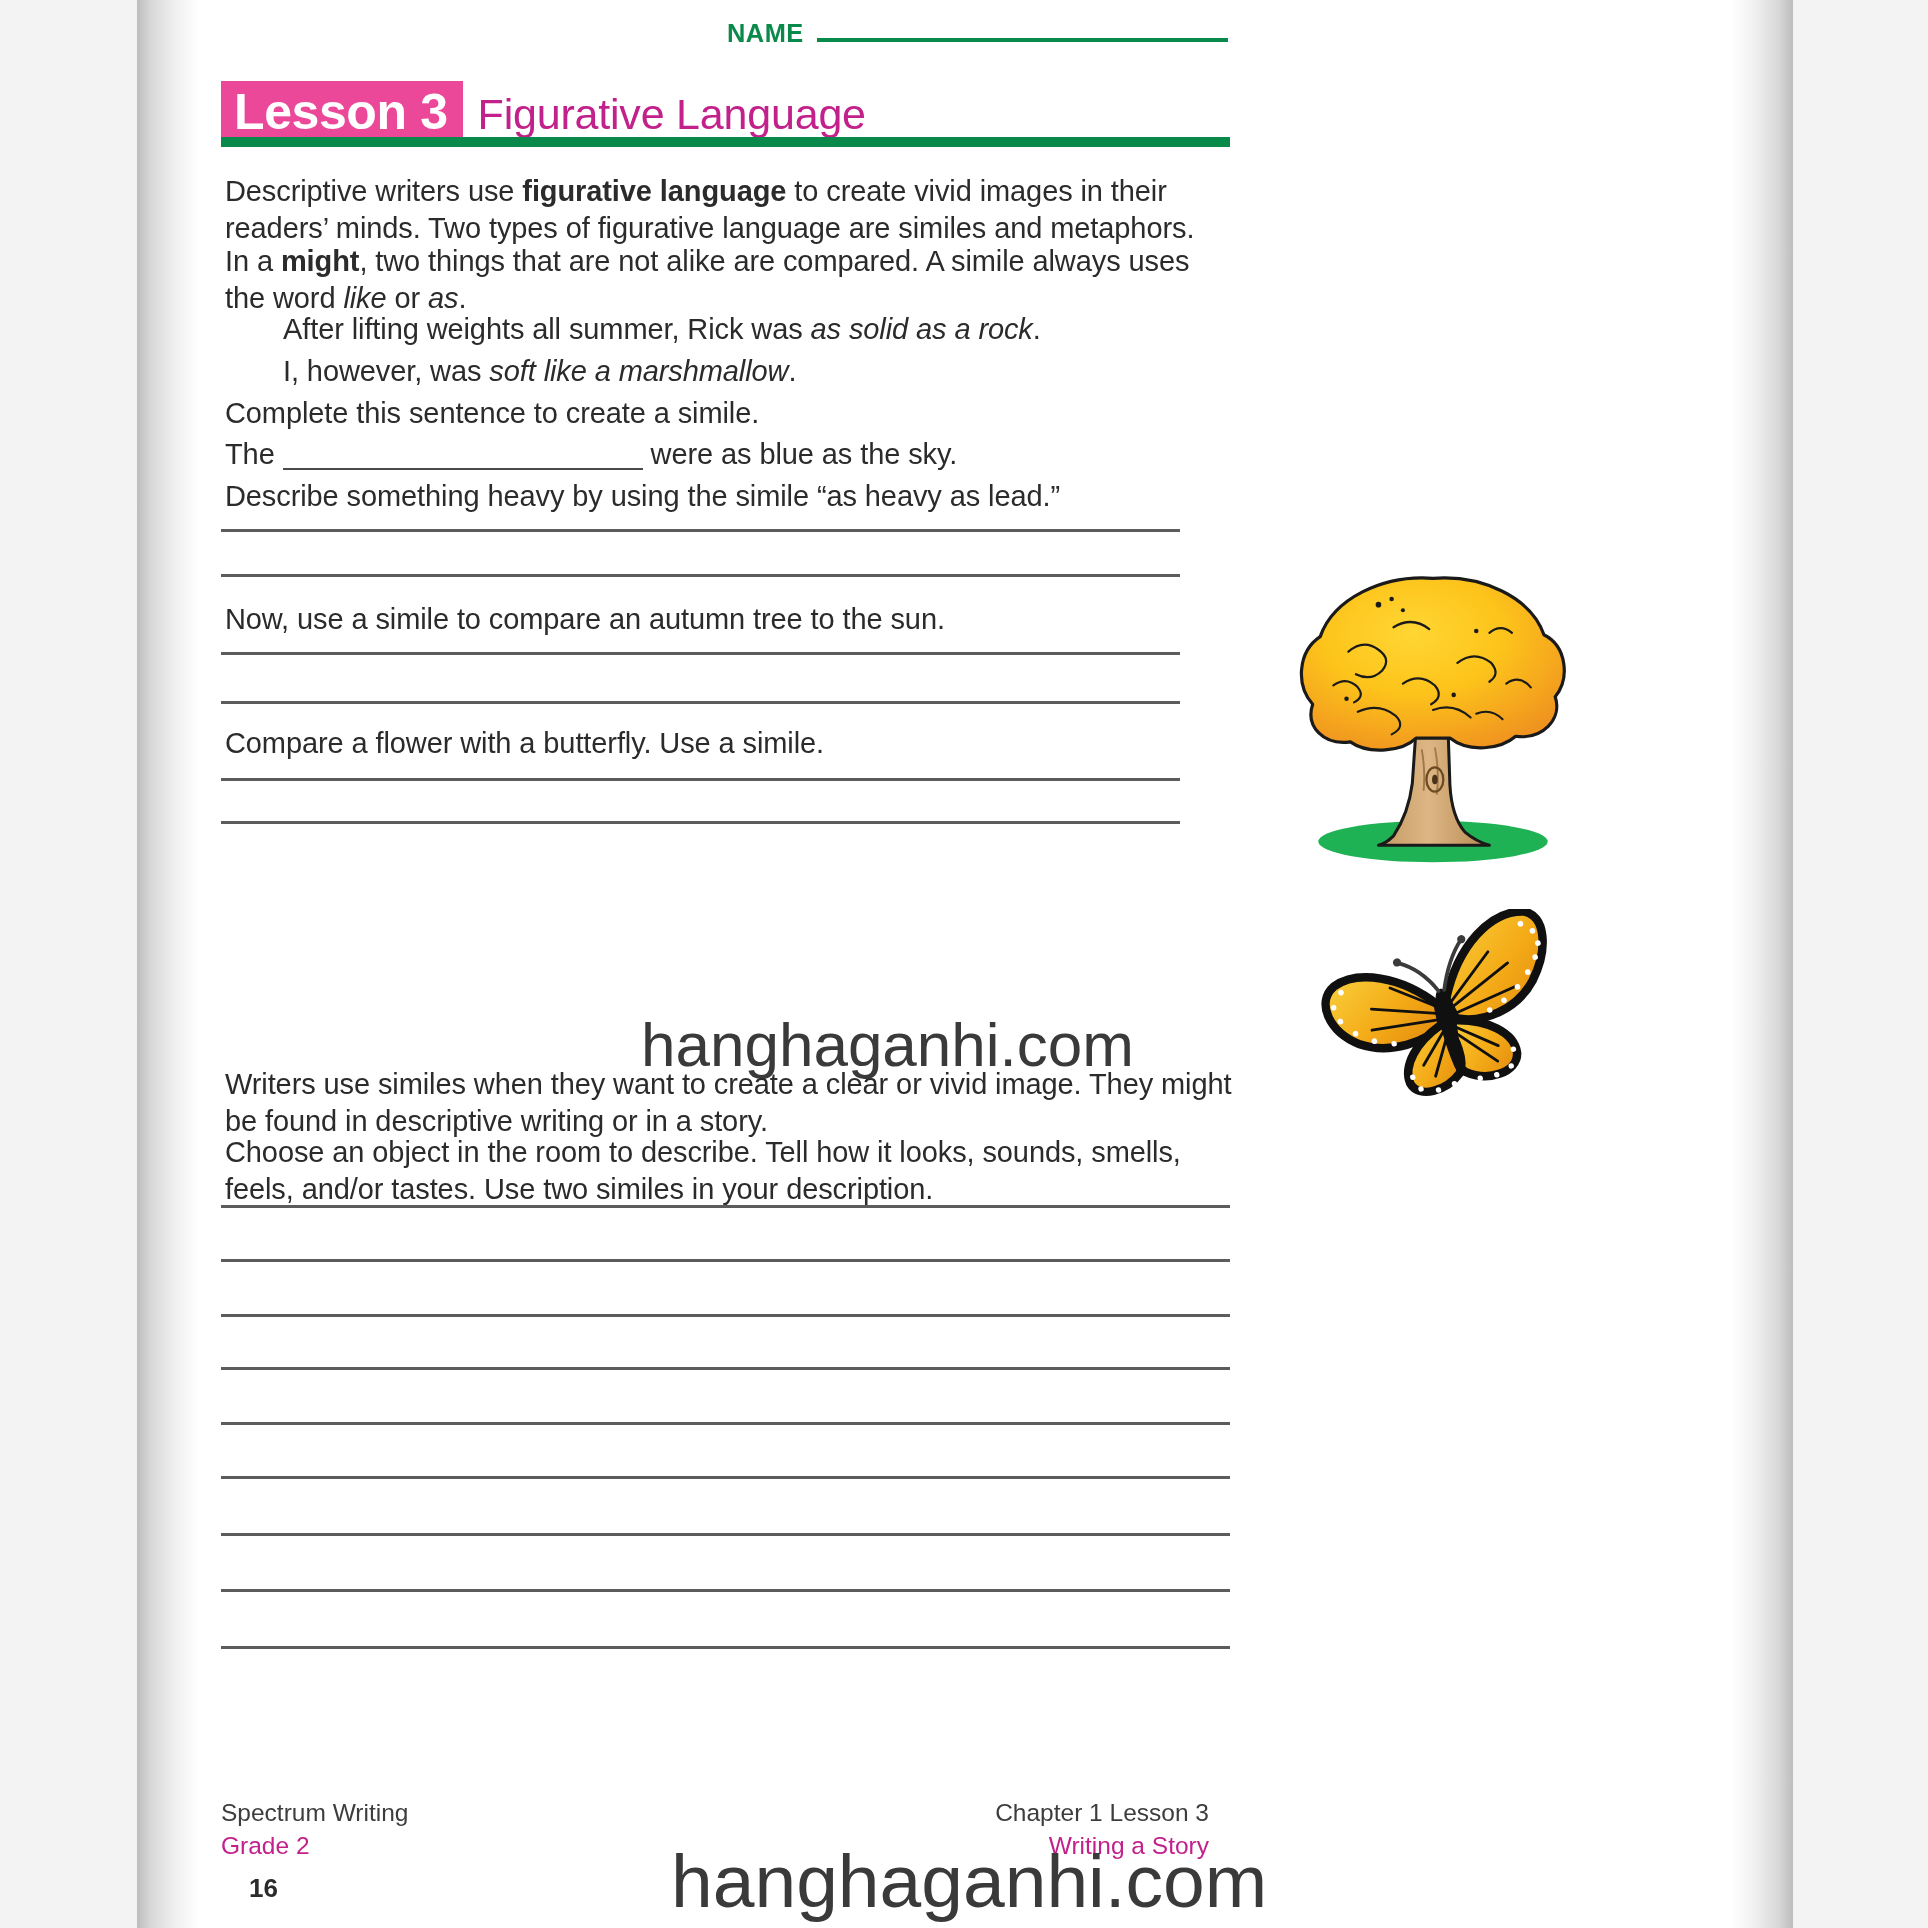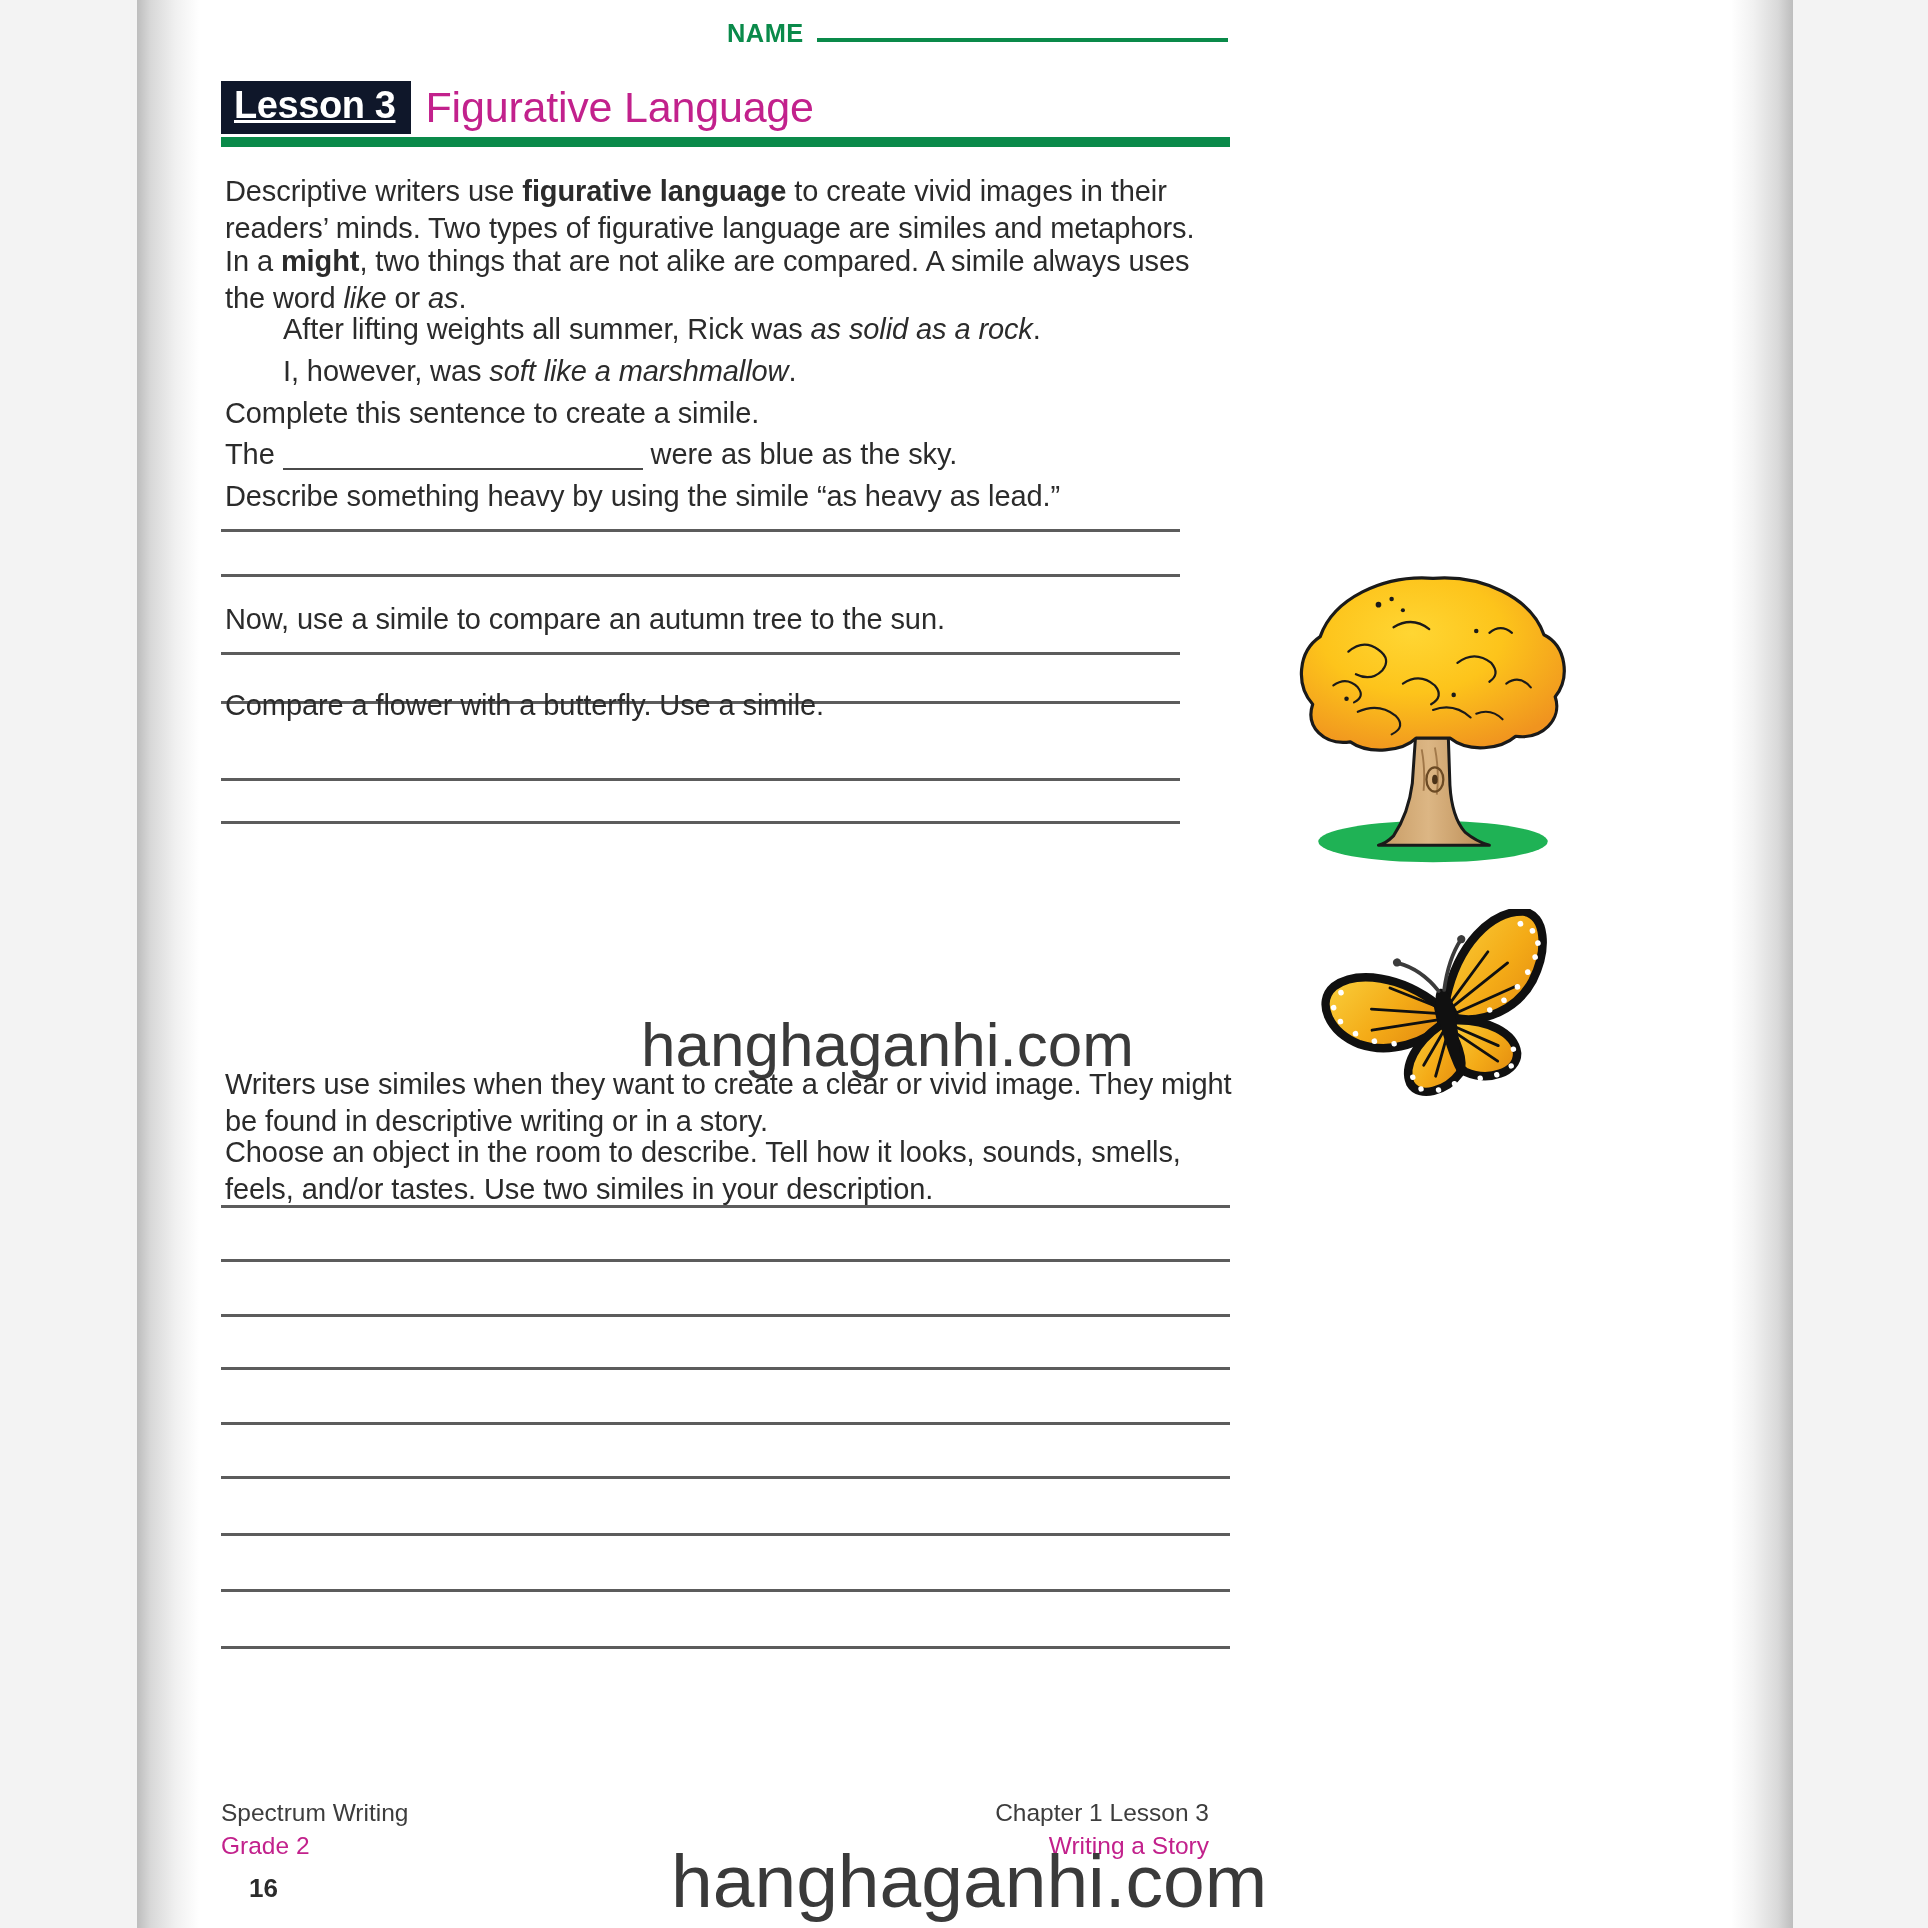--- a/index.html
+++ b/index.html
@@ -59,27 +59,26 @@
   .name-rule {
     flex: 1; height: 3.8px; background: #0a8a4a; margin-bottom: 4.7px;
   }
 
   
   .lesson-head {
     position: absolute; left: 21px; top: 81px;
     display: flex; align-items: center;
   }
   .lesson-badge {
-    background: #0f172a; color: #ffffff;
-    font-weight: bold; font-size: 38px;
+    background: #ec4899; color: #ffffff;
+    font-weight: bold; font-size: 50px;
     padding: 3.8px 15px 8.5px 13px;
     line-height: 1.08;
     font-family: "Liberation Sans", sans-serif;
     letter-spacing: -0.4px;
-    text-decoration: underline;
   }
   .lesson-title {
     color: #c2218c; font-size: 43px; line-height: 1;
     padding-left: 15px; letter-spacing: -0.2px;
     font-family: "Liberation Sans", sans-serif;
   }
   .head-rule {
     position: absolute; left: 21px; top: 137px;
     width: 1009px; height: 10.4px; background: #0a8a4a;
   }
@@ -168,21 +167,21 @@
     <p class="t" style="left:21px; top:474px; width:1012px;">Describe something heavy by using the simile “as heavy as lead.”</p>
 
     <div class="rule" style="left:21px; top:529px; width:959px;"></div>
     <div class="rule" style="left:21px; top:574px; width:959px;"></div>
 
     <p class="t" style="left:21px; top:597px; width:951px;">Now, use a simile to compare an autumn tree to the sun.</p>
 
     <div class="rule" style="left:21px; top:652px; width:959px;"></div>
     <div class="rule" style="left:21px; top:701px; width:959px;"></div>
 
-    <p class="t" style="left:21px; top:683px; width:951px;">Compare a flower with a butterfly. Use a simile.</p>
+    <p class="t" style="left:21px; top:721px; width:951px;">Compare a flower with a butterfly. Use a simile.</p>
 
     <div class="rule" style="left:21px; top:778px; width:959px;"></div>
     <div class="rule" style="left:21px; top:821px; width:959px;"></div>
 
     <div class="tree-wrap">
       <svg viewBox="0 0 300 330" width="282" height="311" xmlns="http://www.w3.org/2000/svg">
         <defs>
           <radialGradient id="folG" cx="42%" cy="32%" r="72%">
             <stop offset="0%" stop-color="#ffd633"></stop>
             <stop offset="48%" stop-color="#fdc41b"></stop>

